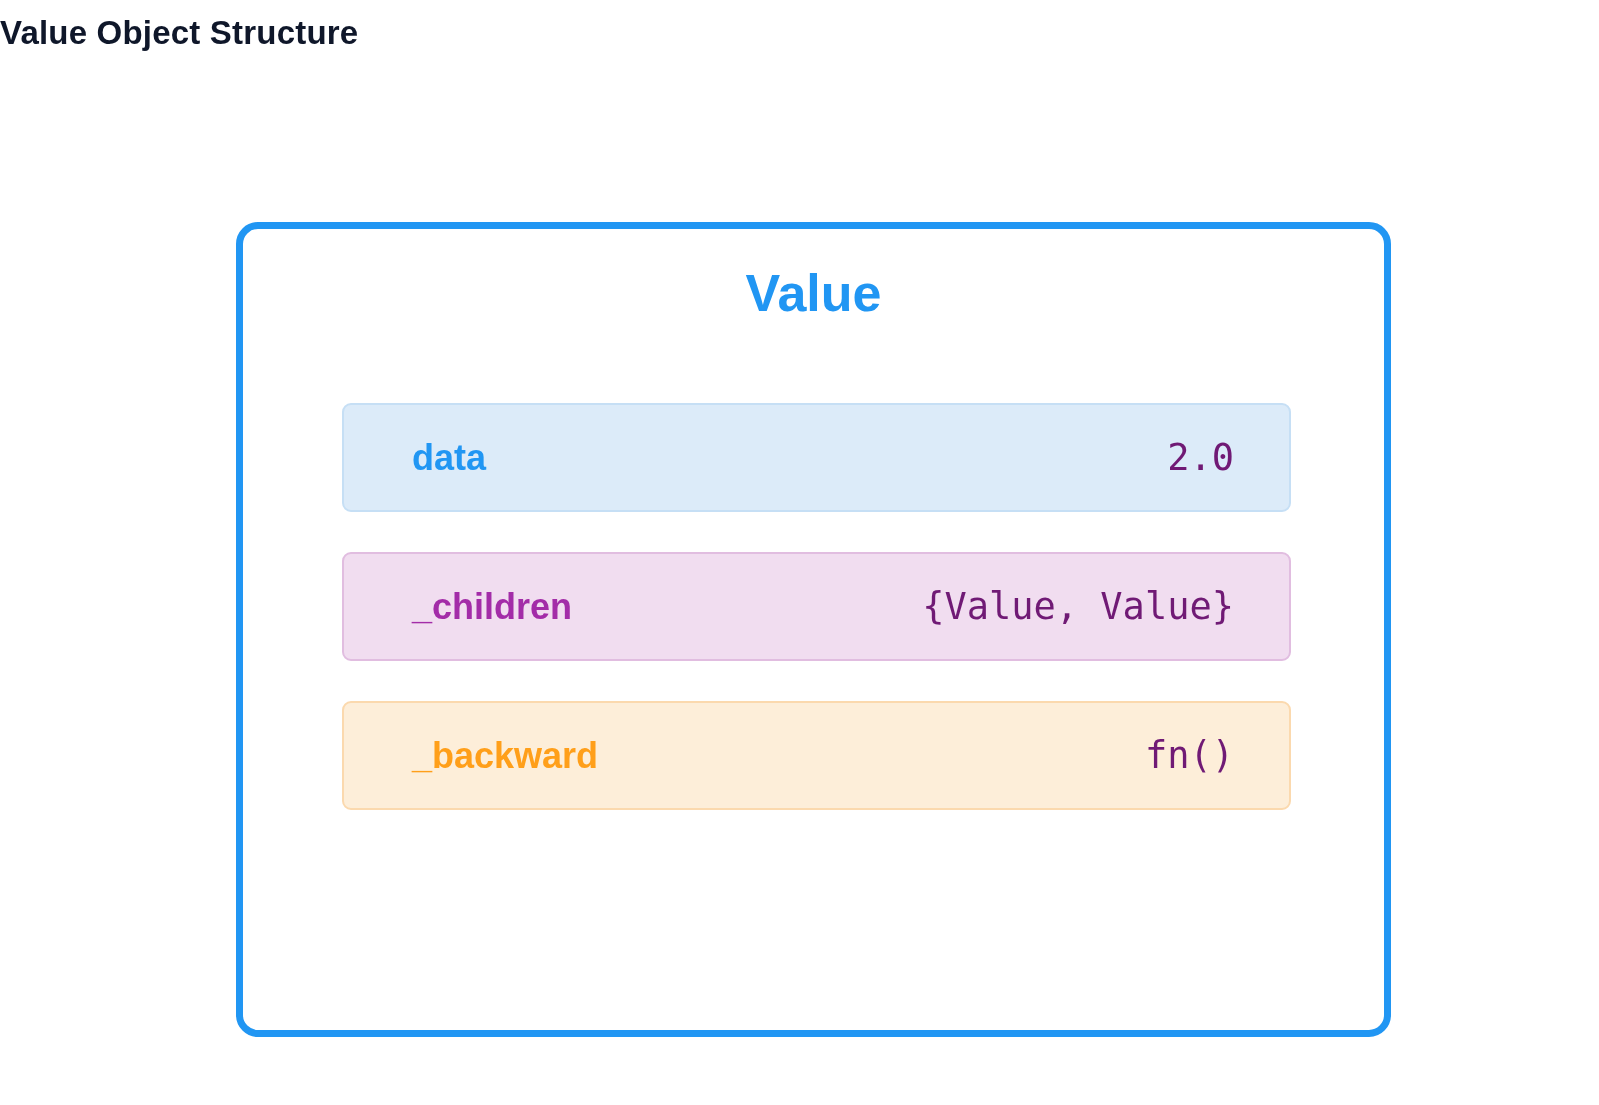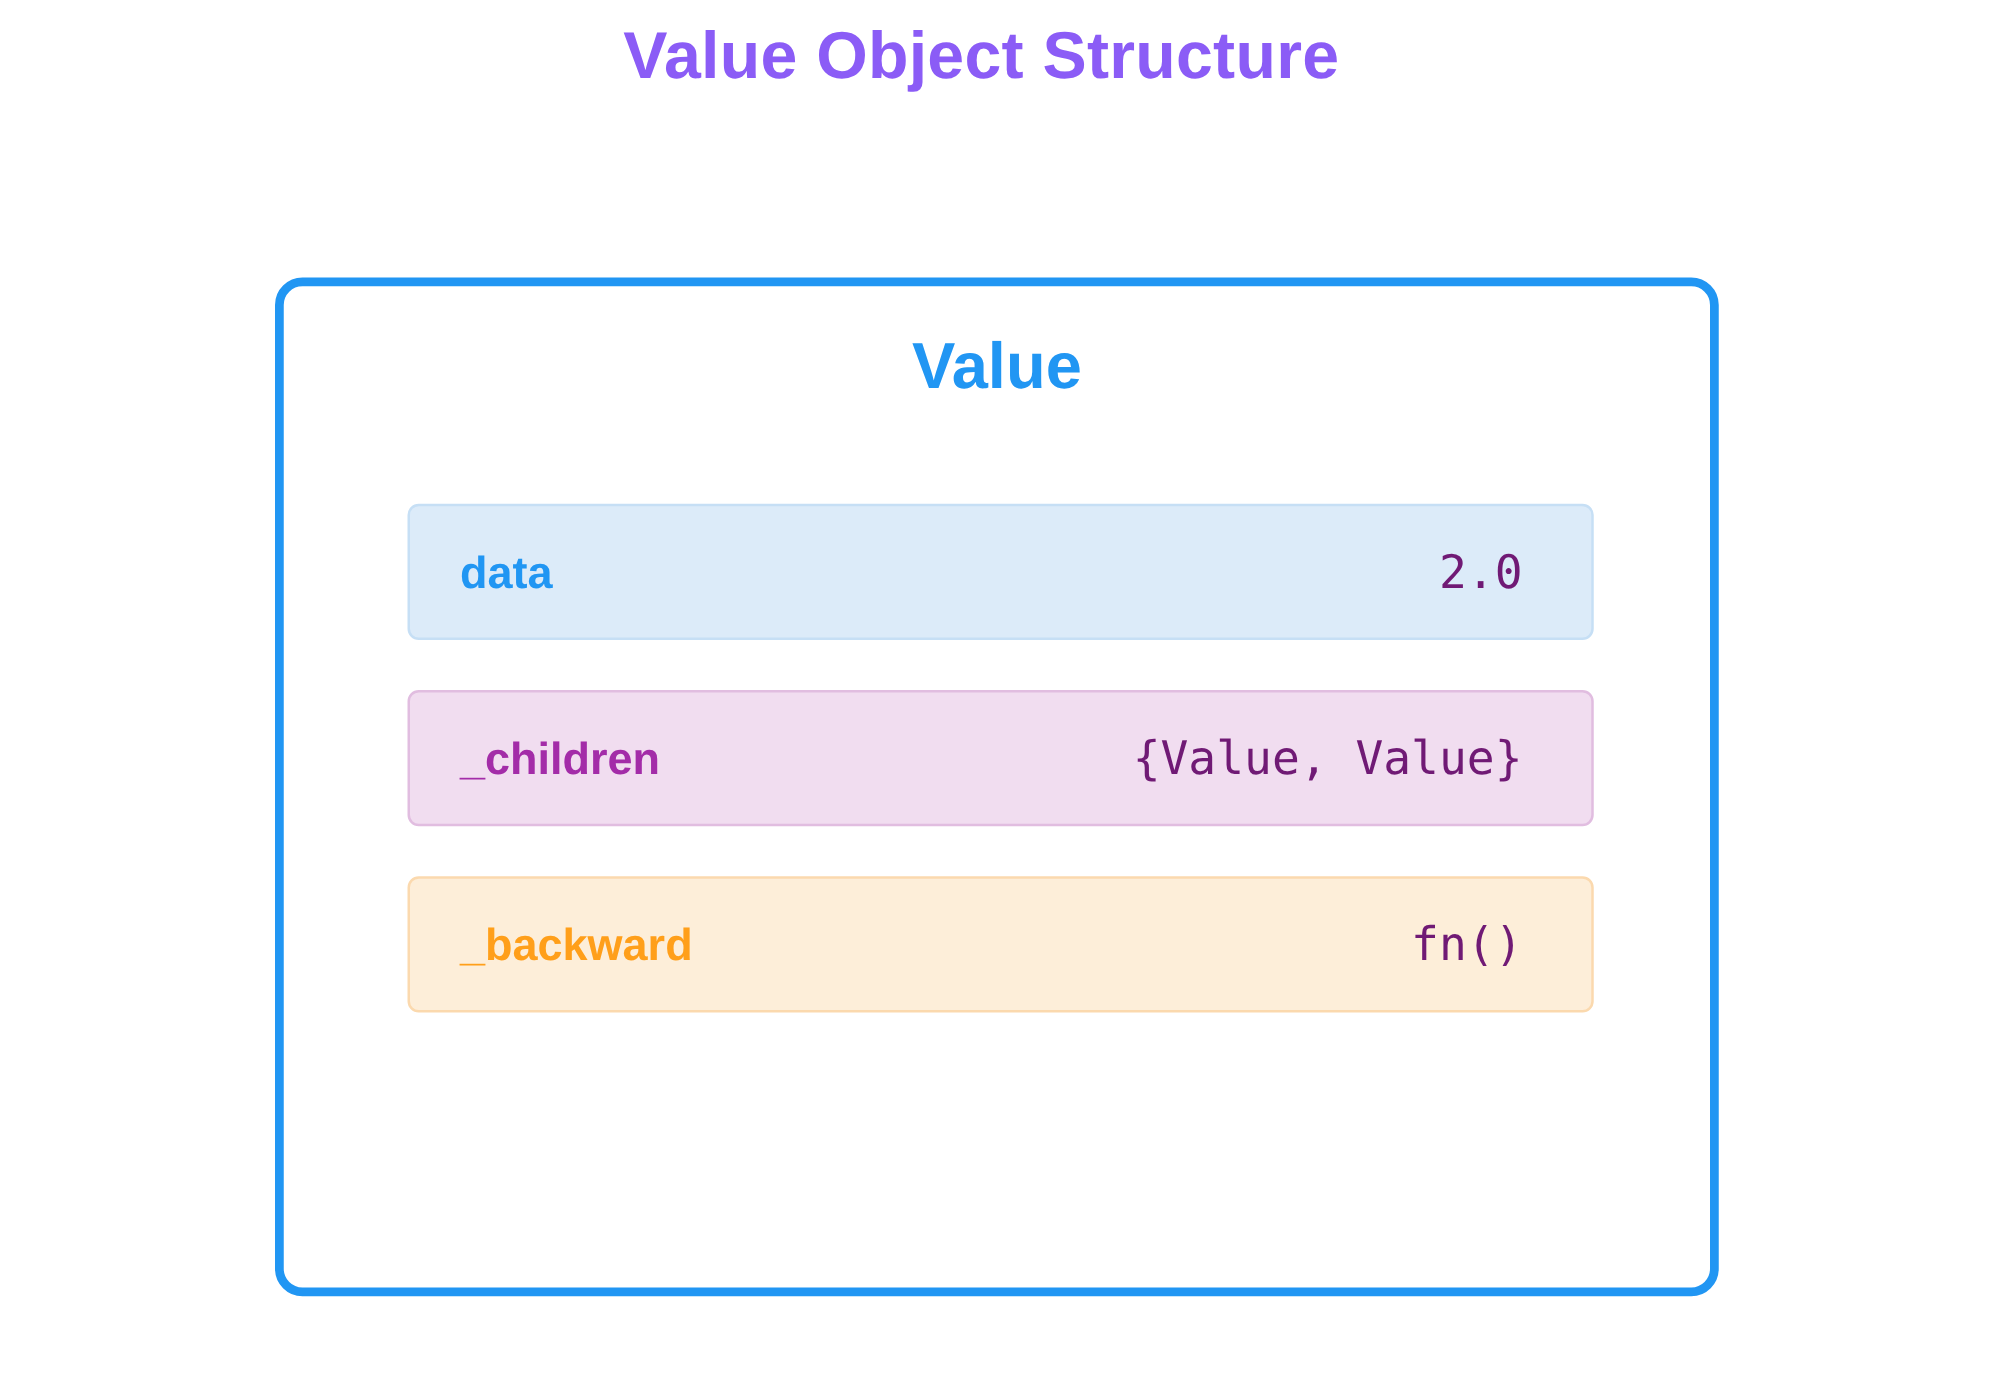--- a/index.html
+++ b/index.html
@@ -22,33 +22,33 @@
     height: 1105px;
     background: #ffffff;
   }
 
   
   .page-title {
     position: absolute;
     left: 0;
     top: 14px;
     width: 1570px;
-    text-align: center;
+    text-align: left;
     font-family: "Liberation Sans", sans-serif;
-    font-size: 53px;
+    font-size: 33px;
     font-weight: bold;
-    color: #8b5cf6;
+    color: #0f172a;
     letter-spacing: 0.2px;
     white-space: nowrap;
   }
 
   
   .value-card {
     position: absolute;
-    left: 220px;
+    left: 236px;
     top: 222px;
     width: 1155px;
     height: 815px;
     box-sizing: border-box;
     border: 7px solid #2196f3;
     border-radius: 22px;
     background: #ffffff;
   }
 
   .class-name {
@@ -76,21 +76,21 @@
   .field-row {
     position: relative;
     box-sizing: border-box;
     height: 109px;
     border-radius: 9px;
     border: 2px solid transparent;
     margin-bottom: 40px;
     display: flex;
     align-items: center;
     justify-content: space-between;
-    padding: 0 55px 0 40px;
+    padding: 0 55px 0 68px;
   }
   .field-row:last-child { margin-bottom: 0; }
 
   .field-key {
     font-family: "Liberation Sans", sans-serif;
     font-size: 36px;
     font-weight: bold;
     line-height: 1;
     white-space: nowrap;
   }

